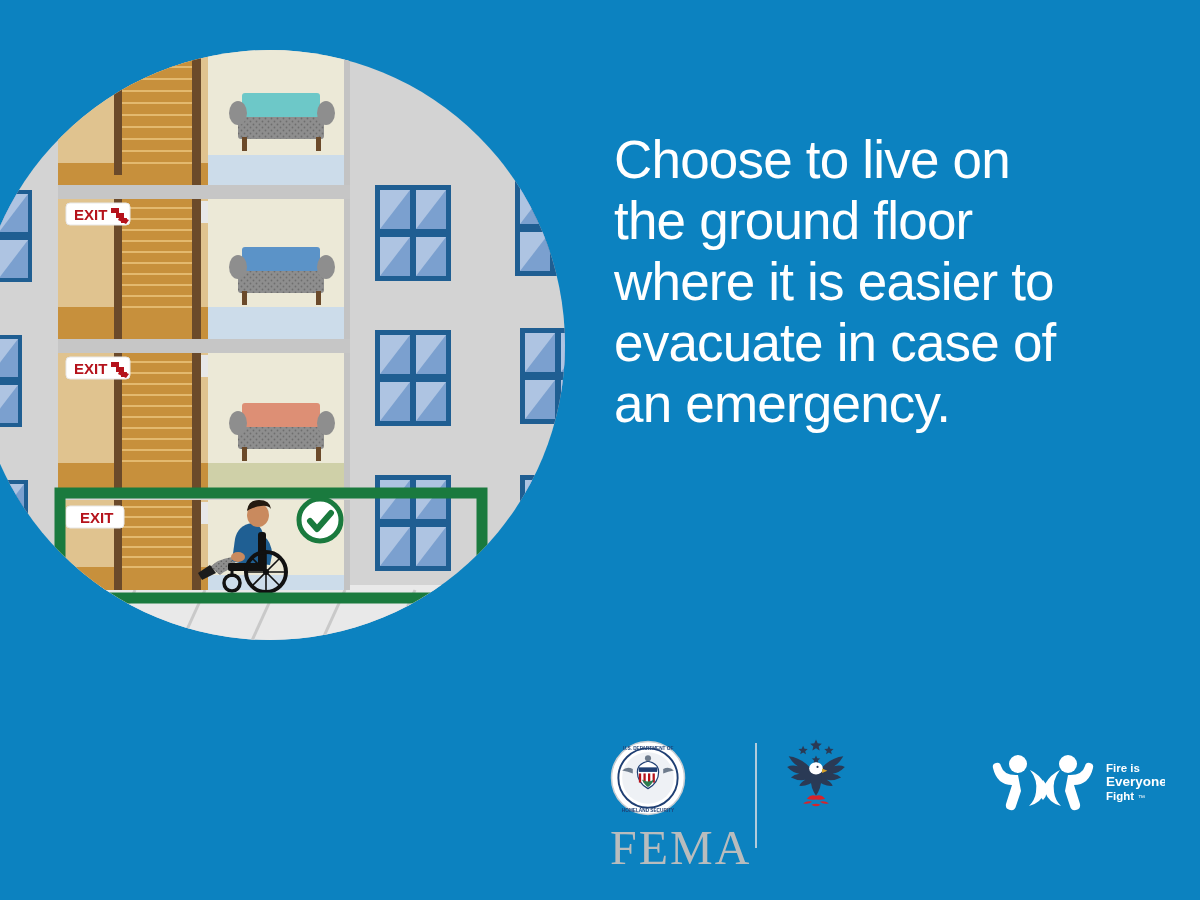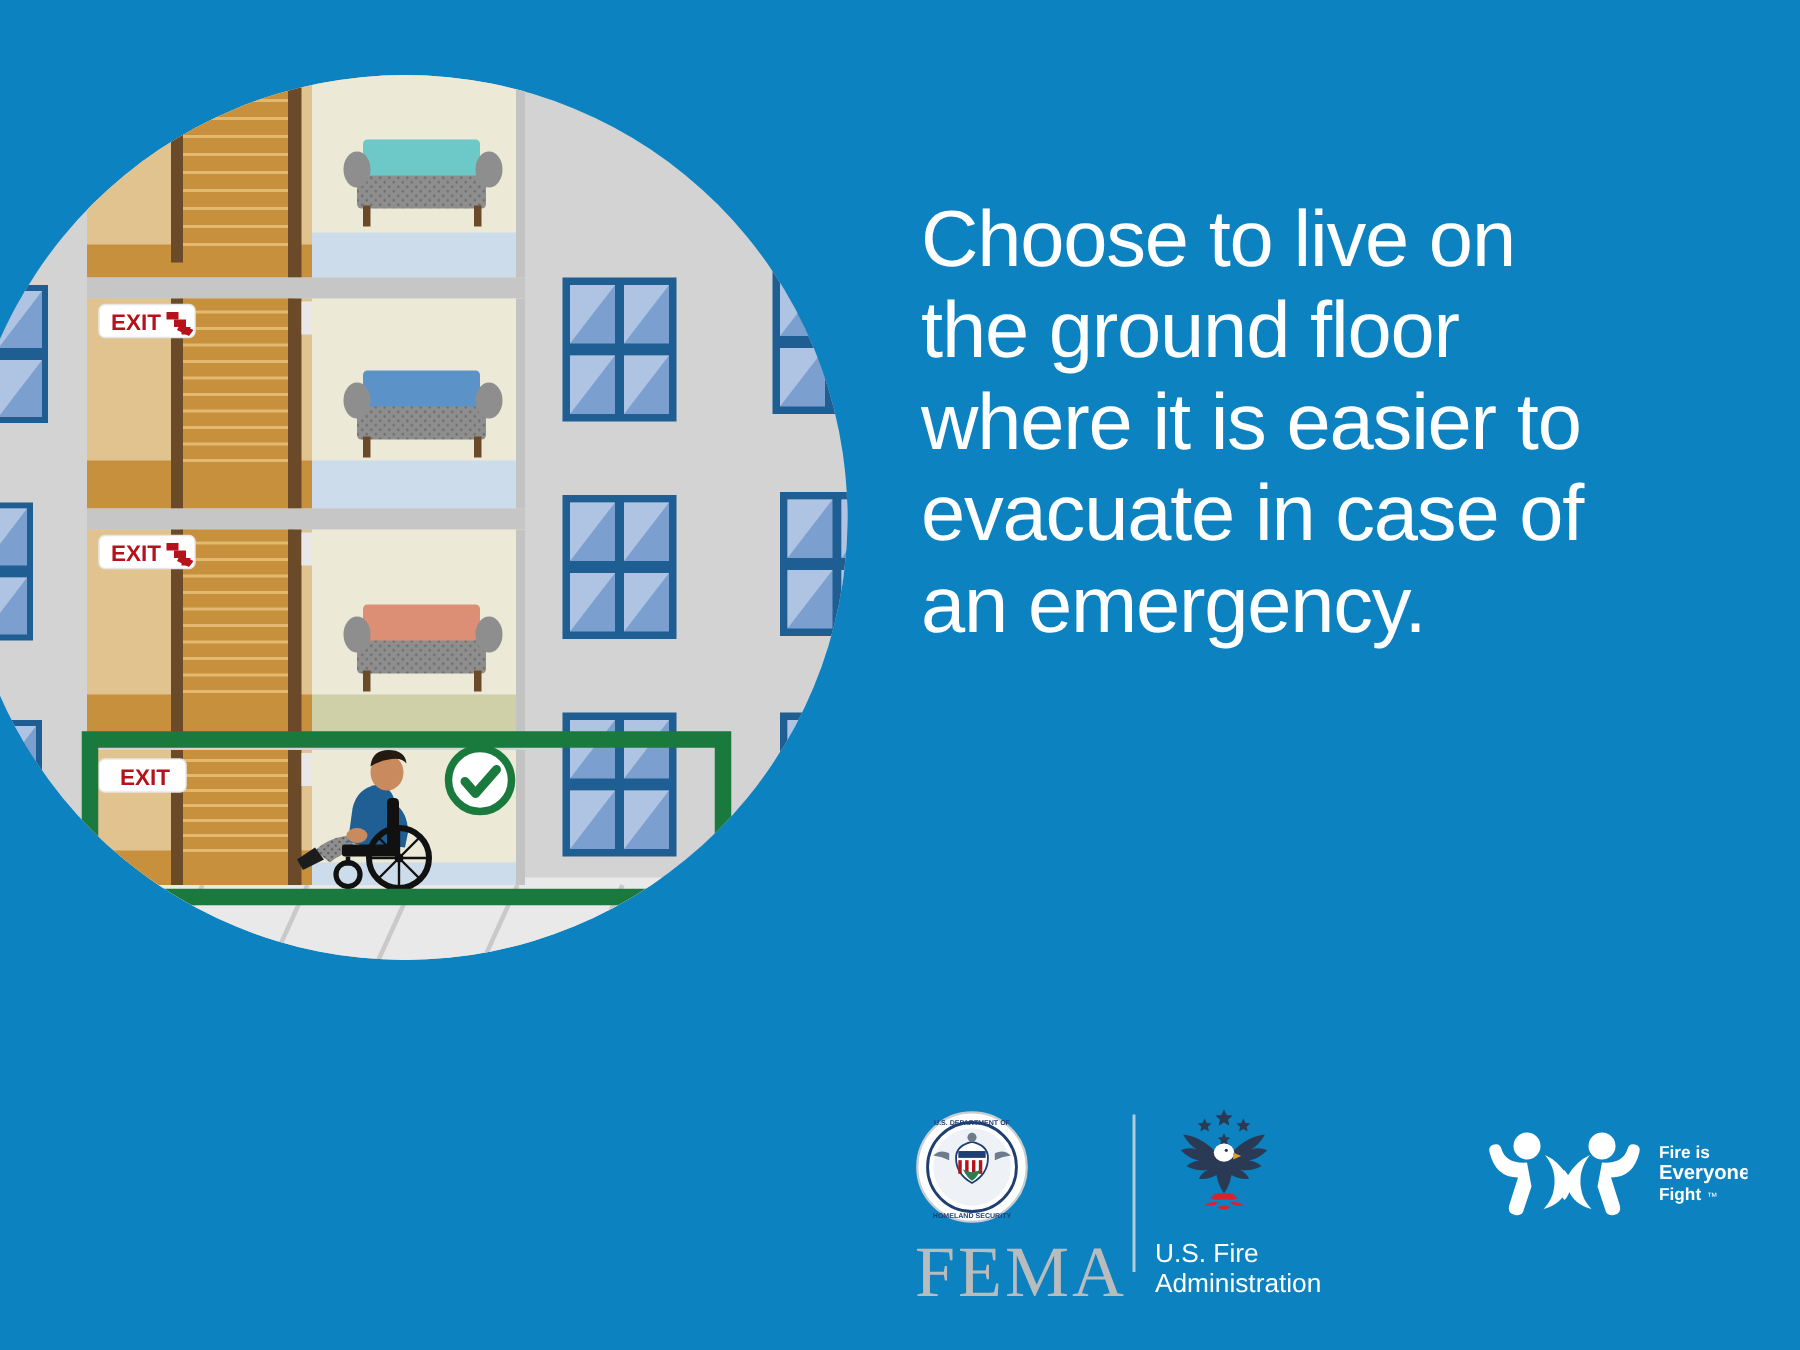--- a/index.html
+++ b/index.html
@@ -478,22 +478,20 @@
         <path d="M68 44 l7 3 l-7 3 z" fill="#d8a22a"></path>
         <circle cx="62" cy="42" r="1.4" fill="#2a3a55"></circle>
 
         <g fill="#d8232a">
           <path d="M48 84 q5 -6 12 -4 q7 -2 12 4 q-5 2 -12 1 q-7 1 -12 -1 z"></path>
           <path d="M43 90 q6 -4 12 -2 q-5 4 -12 2 z"></path>
           <path d="M77 90 q-6 -4 -12 -2 q5 4 12 2 z"></path>
           <path d="M54 92 q6 -3 12 0 q-6 4 -12 0 z"></path>
         </g>
       </svg>
-      <div class="usfa-word">U.S. Fire
-Administration</div>
     </div>
 
     <div class="logo-block" id="feif-logo">
       <svg width="175" height="62" viewBox="0 0 175 62">
         <g fill="#ffffff">
           <circle cx="28" cy="14" r="9"></circle>
           <path d="M28 25 q-14 1 -17 -9 q-1 -4 -5 -3 q-4 1 -3 5 q4 17 19 17 l-6 19 q-1 5 4 6 q5 1 6 -4 l5 -15 z"></path>
           <circle cx="78" cy="14" r="9"></circle>
           <path d="M78 25 q14 1 17 -9 q1 -4 5 -3 q4 1 3 5 q-4 17 -19 17 l6 19 q1 5 -4 6 q-5 1 -6 -4 l-5 -15 z"></path>
           <path d="M40 20 q8 10 6 22 q-1 8 -7 14 q12 -3 16 -14 q4 11 16 14 q-6 -6 -7 -14 q-2 -12 6 -22 q-9 4 -15 14 q-6 -10 -15 -14 z"></path>

